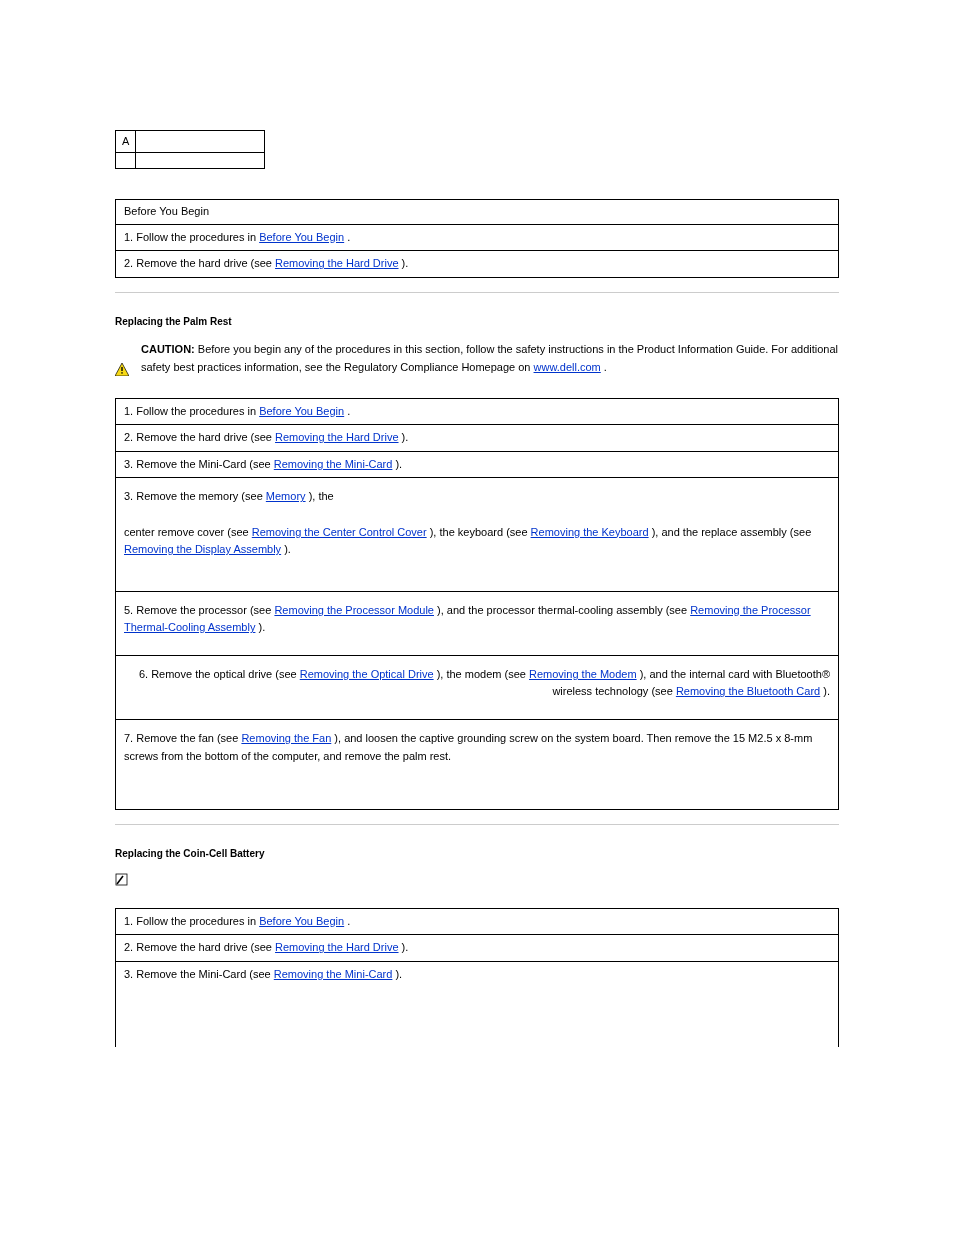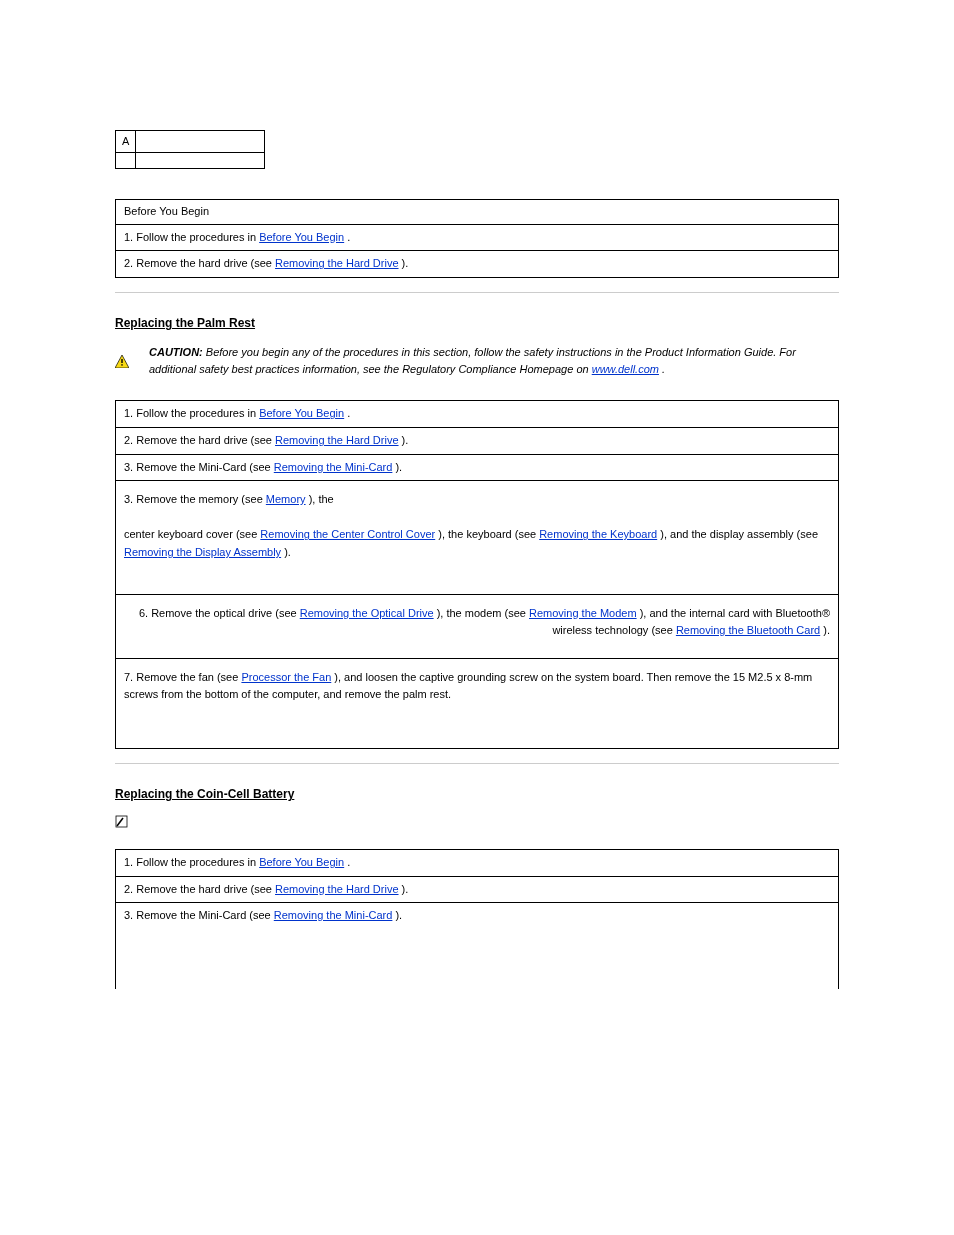--- a/index.html
+++ b/index.html
@@ -24,22 +24,22 @@
 
   .blocktbl {
     border: 1px solid #000;
     border-collapse: collapse;
     width: 100%;
     margin-bottom: 14px;
   }
   .blocktbl td { border: 1px solid #000; padding: 4px 8px; vertical-align: top; }
   .sep { border: none; border-top: 1px solid #ccc; margin: 12px 0 22px 0; }
 
-  h3.section-h { font-size: 12px; font-weight: bold; margin: 6px 0 12px 0; text-decoration: underline; }
-  .note-row { display: flex; align-items: center; gap: 20px; margin-bottom: 6px; font-style: italic; }
+  h3.section-h { font-size: 10px; font-weight: bold; margin: 6px 0 12px 0; }
+  .note-row { display: flex; align-items: flex-end; gap: 12px; margin-bottom: 6px; }
   .warn-icon svg, .note-icon svg { display:block; }
   .lnk { color: #0033cc; text-decoration: underline; }
   .cellpara { line-height: 1.6; }
   .spacer-bottom { height: 140px; }
 </style>
 </head>
 <body>
 
 
 
@@ -133,51 +133,62 @@
   </span></td>
       </tr>
 
   <tr>
         <td>
           <div class="cellpara" style="padding:6px 0 28px 0;">
     <span>3. Remove the memory (see </span>
     <a class="lnk" href="#">Memory</a>
     <span>), the </span>
     <br><br>
-    <span>center keyboard cover (see </span>
+    <span>center remove cover (see </span>
     <a class="lnk" href="#">Removing the Center Control Cover</a>
     <span>), the keyboard (see </span>
     <a class="lnk" href="#">Removing the Keyboard</a>
-    <span>), and the display assembly (see </span>
+    <span>), and the replace assembly (see </span>
     <a class="lnk" href="#">Removing the Display Assembly</a>
     <span>).</span>
   </div>
         </td>
       </tr>
 
+  <tr>
+        <td>
+          <div class="cellpara" style="padding:6px 0 14px 0;">
+    <span>5. Remove the processor (see </span>
+    <a class="lnk" href="#">Removing the Processor Module</a>
+    <span>), and the processor thermal-cooling assembly (see </span>
+    <a class="lnk" href="#">Removing the Processor Thermal-Cooling Assembly</a>
+    <span>).</span>
+  </div>
+        </td>
+      </tr>
 
   <tr>
         <td>
           <div class="cellpara" style="padding:6px 0 14px 0;text-align:right;">
     <span>6. Remove the optical drive (see </span>
     <a class="lnk" href="#">Removing the Optical Drive</a>
     <span>), the modem (see </span>
     <a class="lnk" href="#">Removing the Modem</a>
     <span>), and the internal card with Bluetooth® wireless technology (see </span>
     <a class="lnk" href="#">Removing the Bluetooth Card</a>
     <span>).</span>
   </div>
         </td>
       </tr>
 
   <tr>
         <td>
           <div class="cellpara" style="padding:6px 0 40px 0;">
     <span>7. Remove the fan (see </span>
-    <a class="lnk" href="#">Processor the Fan</a>
+    <a class="lnk" href="#">Removing the Fan</a>
     <span>), and loosen the captive grounding screw on the system board. Then remove the 15 M2.5 x 8-mm screws from the bottom of the computer, and remove the palm rest.</span>
   </div>
         </td>
       </tr>
 </tbody>
   </table>
 
 <hr class="sep">
 
 

